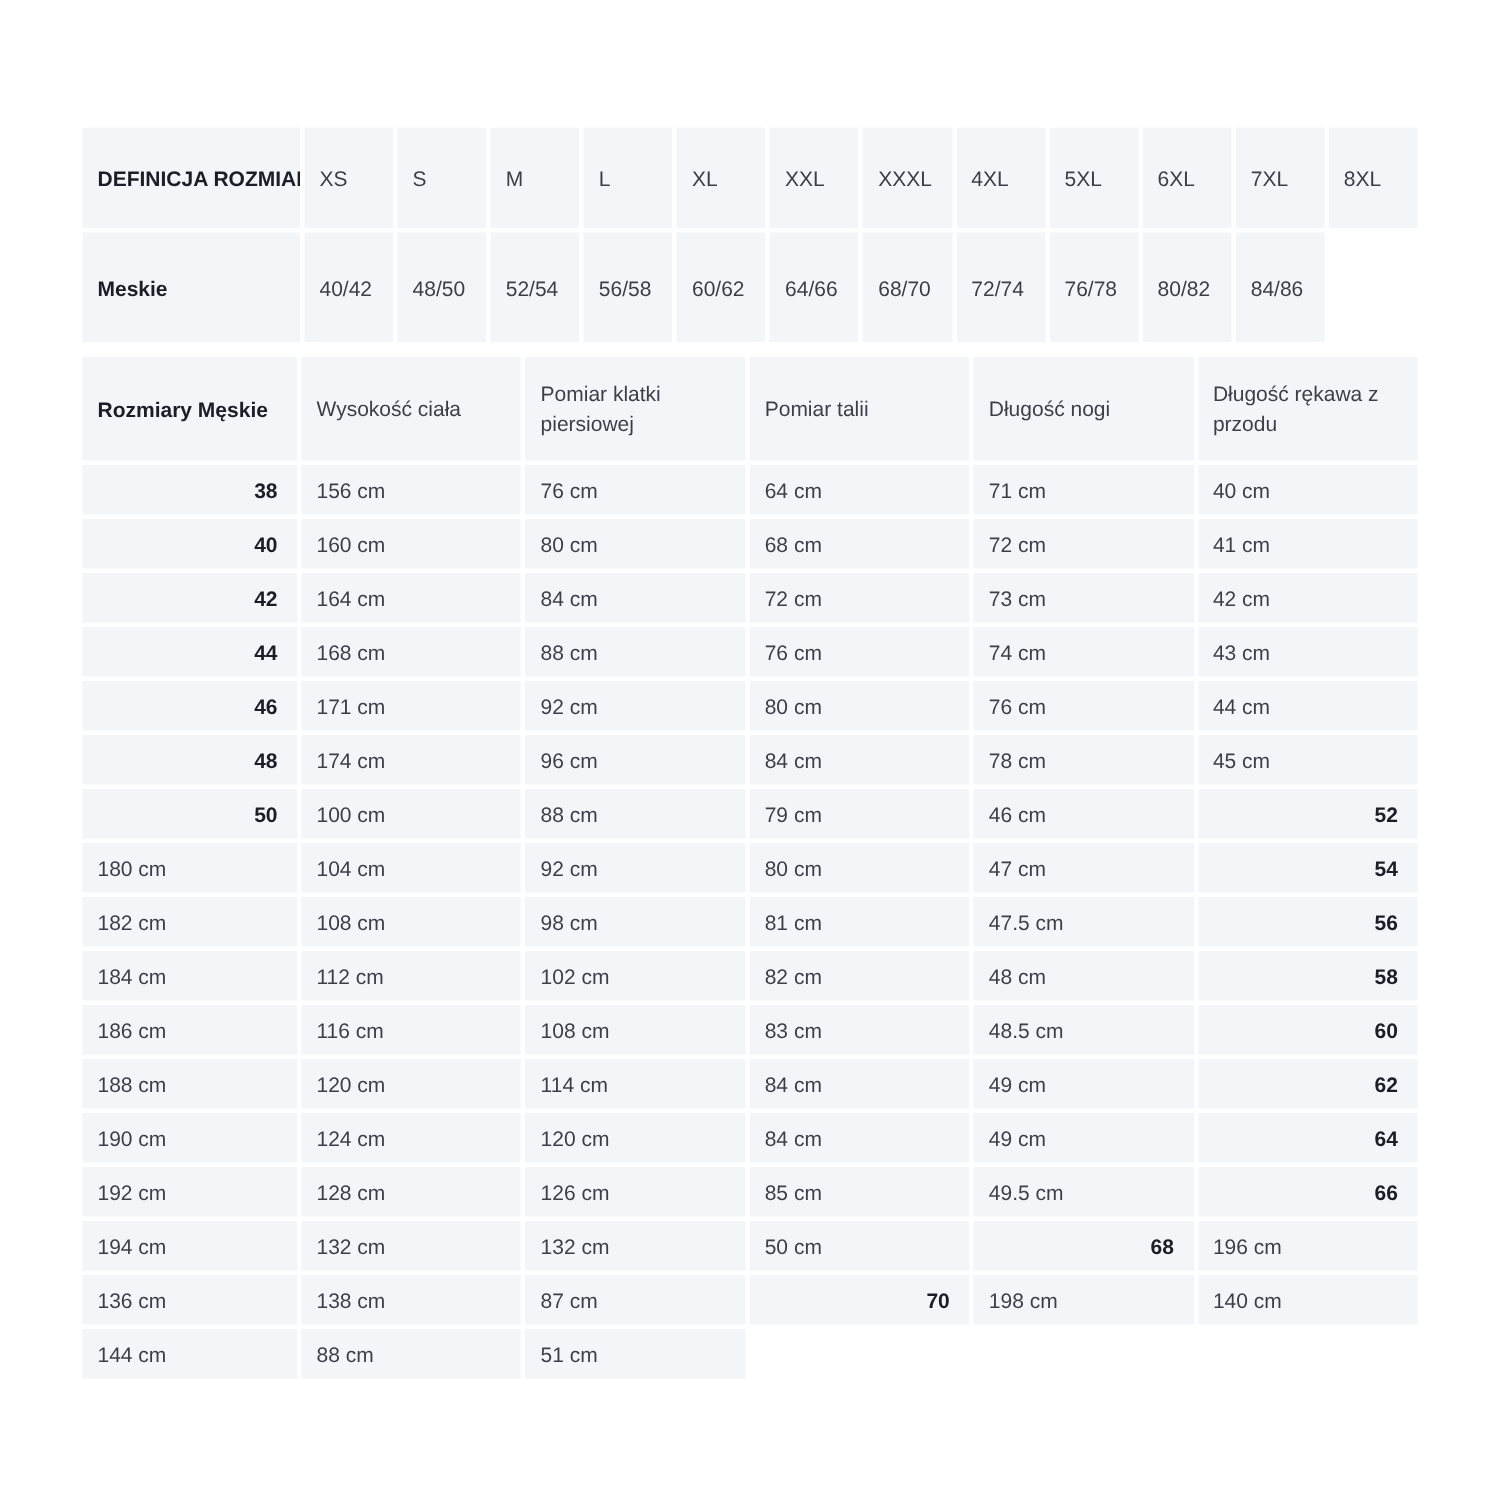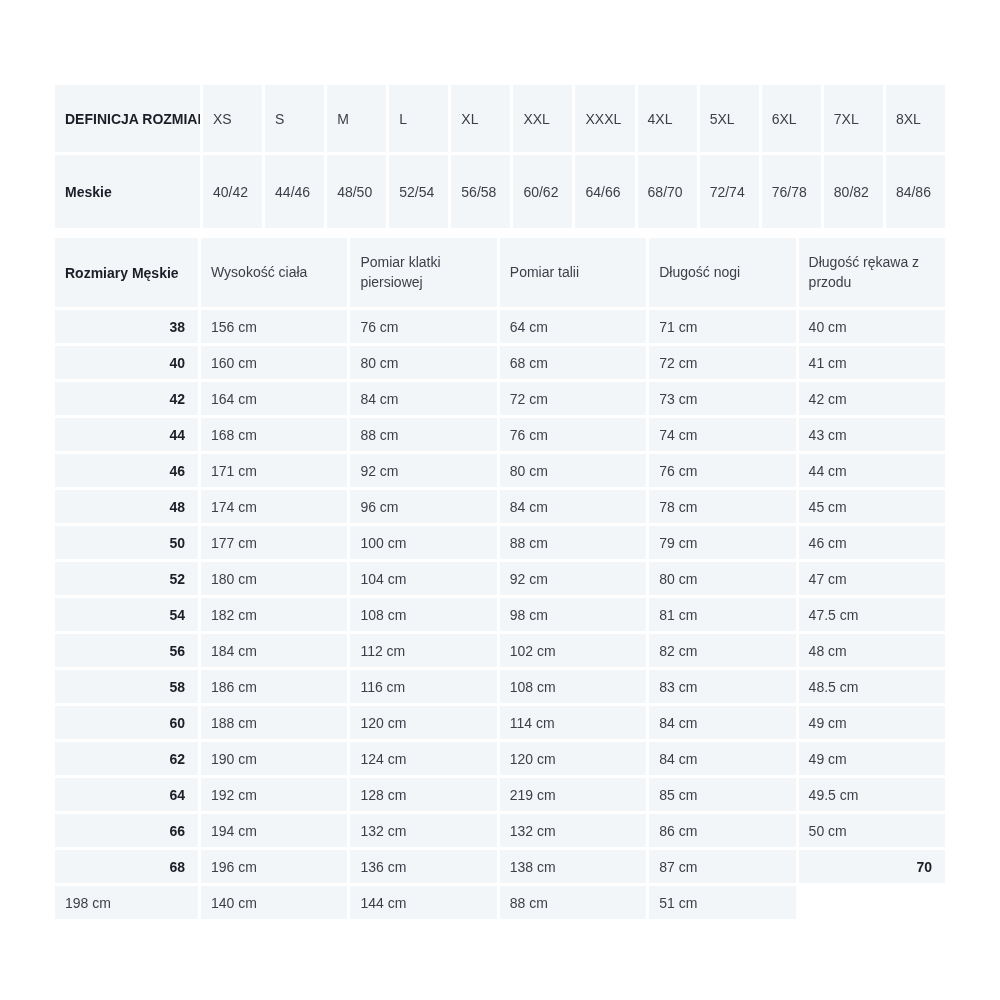--- a/index.html
+++ b/index.html
@@ -100,21 +100,20 @@
       <div class="cell r1">L</div>
       <div class="cell r1">XL</div>
       <div class="cell r1">XXL</div>
       <div class="cell r1">XXXL</div>
       <div class="cell r1">4XL</div>
       <div class="cell r1">5XL</div>
       <div class="cell r1">6XL</div>
       <div class="cell r1">7XL</div>
       <div class="cell r1">8XL</div>
       <div class="cell r2">40/42</div>
-      <div class="cell r2">44/46</div>
       <div class="cell r2">48/50</div>
       <div class="cell r2">52/54</div>
       <div class="cell r2">56/58</div>
       <div class="cell r2">60/62</div>
       <div class="cell r2">64/66</div>
       <div class="cell r2">68/70</div>
       <div class="cell r2">72/74</div>
       <div class="cell r2">76/78</div>
       <div class="cell r2">80/82</div>
       <div class="cell r2">84/86</div>
@@ -158,21 +157,20 @@
       <div class="cell">80 cm</div>
       <div class="cell">76 cm</div>
       <div class="cell">44 cm</div>
       <div class="cell size-cell">48</div>
       <div class="cell">174 cm</div>
       <div class="cell">96 cm</div>
       <div class="cell">84 cm</div>
       <div class="cell">78 cm</div>
       <div class="cell">45 cm</div>
       <div class="cell size-cell">50</div>
-      <div class="cell">177 cm</div>
       <div class="cell">100 cm</div>
       <div class="cell">88 cm</div>
       <div class="cell">79 cm</div>
       <div class="cell">46 cm</div>
       <div class="cell size-cell">52</div>
       <div class="cell">180 cm</div>
       <div class="cell">104 cm</div>
       <div class="cell">92 cm</div>
       <div class="cell">80 cm</div>
       <div class="cell">47 cm</div>
@@ -202,28 +200,27 @@
       <div class="cell">49 cm</div>
       <div class="cell size-cell">62</div>
       <div class="cell">190 cm</div>
       <div class="cell">124 cm</div>
       <div class="cell">120 cm</div>
       <div class="cell">84 cm</div>
       <div class="cell">49 cm</div>
       <div class="cell size-cell">64</div>
       <div class="cell">192 cm</div>
       <div class="cell">128 cm</div>
-      <div class="cell">219 cm</div>
+      <div class="cell">126 cm</div>
       <div class="cell">85 cm</div>
       <div class="cell">49.5 cm</div>
       <div class="cell size-cell">66</div>
       <div class="cell">194 cm</div>
       <div class="cell">132 cm</div>
       <div class="cell">132 cm</div>
-      <div class="cell">86 cm</div>
       <div class="cell">50 cm</div>
       <div class="cell size-cell">68</div>
       <div class="cell">196 cm</div>
       <div class="cell">136 cm</div>
       <div class="cell">138 cm</div>
       <div class="cell">87 cm</div>
       <div class="cell size-cell">70</div>
       <div class="cell">198 cm</div>
       <div class="cell">140 cm</div>
       <div class="cell">144 cm</div>

